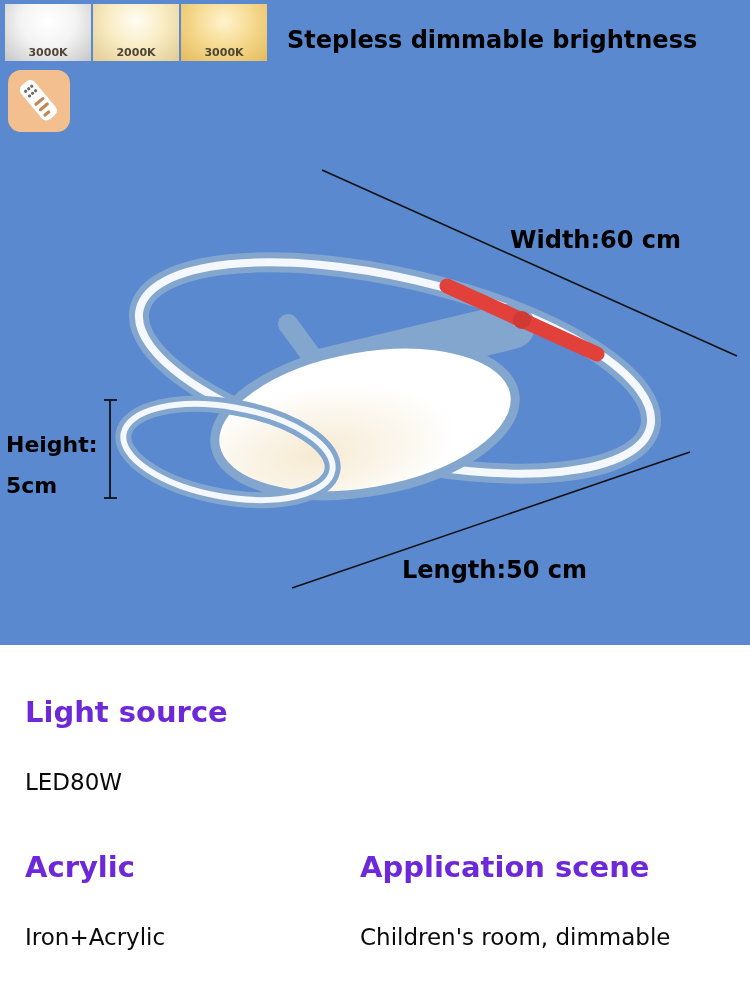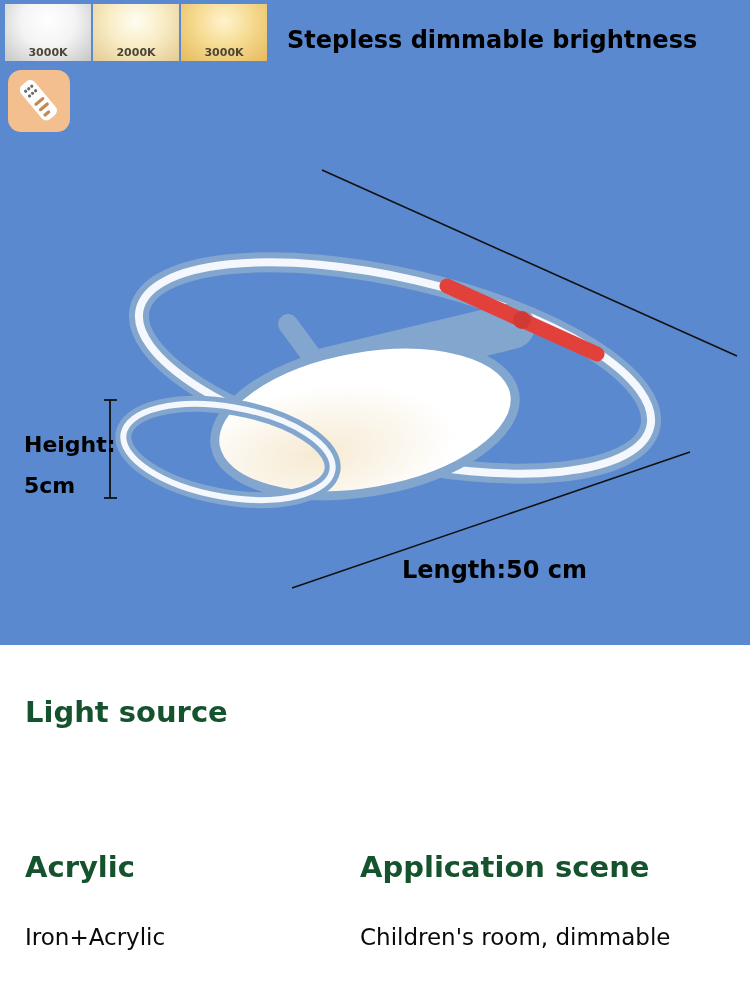--- a/index.html
+++ b/index.html
@@ -31,32 +31,32 @@
     position:absolute;left:8px;top:70px;width:62px;height:62px;
     background:#f3bf8e;border-radius:13px;
   }
   
   .scene{position:absolute;left:0;top:0;width:750px;height:1000px;}
   
   .dim{position:absolute;font-weight:bold;color:#000;}
   .dim.width{left:510px;top:226px;font-size:24px;}
   .dim.length{left:402px;top:556px;font-size:24px;text-align:center;}
   .dim.height{left:6px;top:424px;font-size:22px;line-height:41px;}
-  .dim.height span{display:block;margin-left:18px;}
+  .dim.height span{display:block;}
   
   .specs-panel{
     position:absolute;left:0;top:645px;width:750px;height:355px;
     background:#ffffff;
   }
   .spec-item{position:absolute;}
   .spec-item.p1{left:25px;top:50px;}
   .spec-item.p2{left:360px;top:50px;}
   .spec-item.p3{left:25px;top:205px;}
   .spec-item.p4{left:360px;top:205px;}
-  .spec-heading{font-size:29px;font-weight:bold;color:#14532d;}
+  .spec-heading{font-size:29px;font-weight:bold;color:#6d28d9;}
   .spec-value{font-size:23px;color:#0a0a0a;margin-top:40px;}
 </style>
 </head>
 <body>
 
 <div class="page">
 
   <div class="swatch-strip">
     <div class="swatch k6000">
       <div class="swatch-label">3000K</div>
@@ -127,29 +127,31 @@
     <g transform="rotate(-10 365 420)">
       <ellipse cx="365" cy="420" rx="152" ry="72" fill="url(#lampGlow)" stroke="#83a6cf" stroke-width="9"></ellipse>
     </g>
 
     <g transform="rotate(10 228 452)">
       <ellipse cx="228" cy="452" rx="106" ry="45" fill="none" stroke="#83a6cf" stroke-width="16"></ellipse>
       <ellipse cx="228" cy="452" rx="106" ry="45" fill="none" stroke="#f4f7fb" stroke-width="6"></ellipse>
     </g>
   </svg>
 
+  <div class="dim width">Width:60 cm</div>
   <div class="dim height">
     <span>Height:</span>
     <span>5cm</span>
   </div>
   <div class="dim length">Length:50 cm</div>
 
   <div class="specs-panel">
     <div class="spec-item p1">
       <div class="spec-heading">Light source</div>
+      <div class="spec-value">LED80W</div>
     </div>
     <div class="spec-item p3">
       <div class="spec-heading">Acrylic</div>
       <div class="spec-value">Iron+Acrylic</div>
     </div>
     <div class="spec-item p4">
       <div class="spec-heading">Application scene</div>
       <div class="spec-value">Children's room, dimmable</div>
     </div>
   </div>

